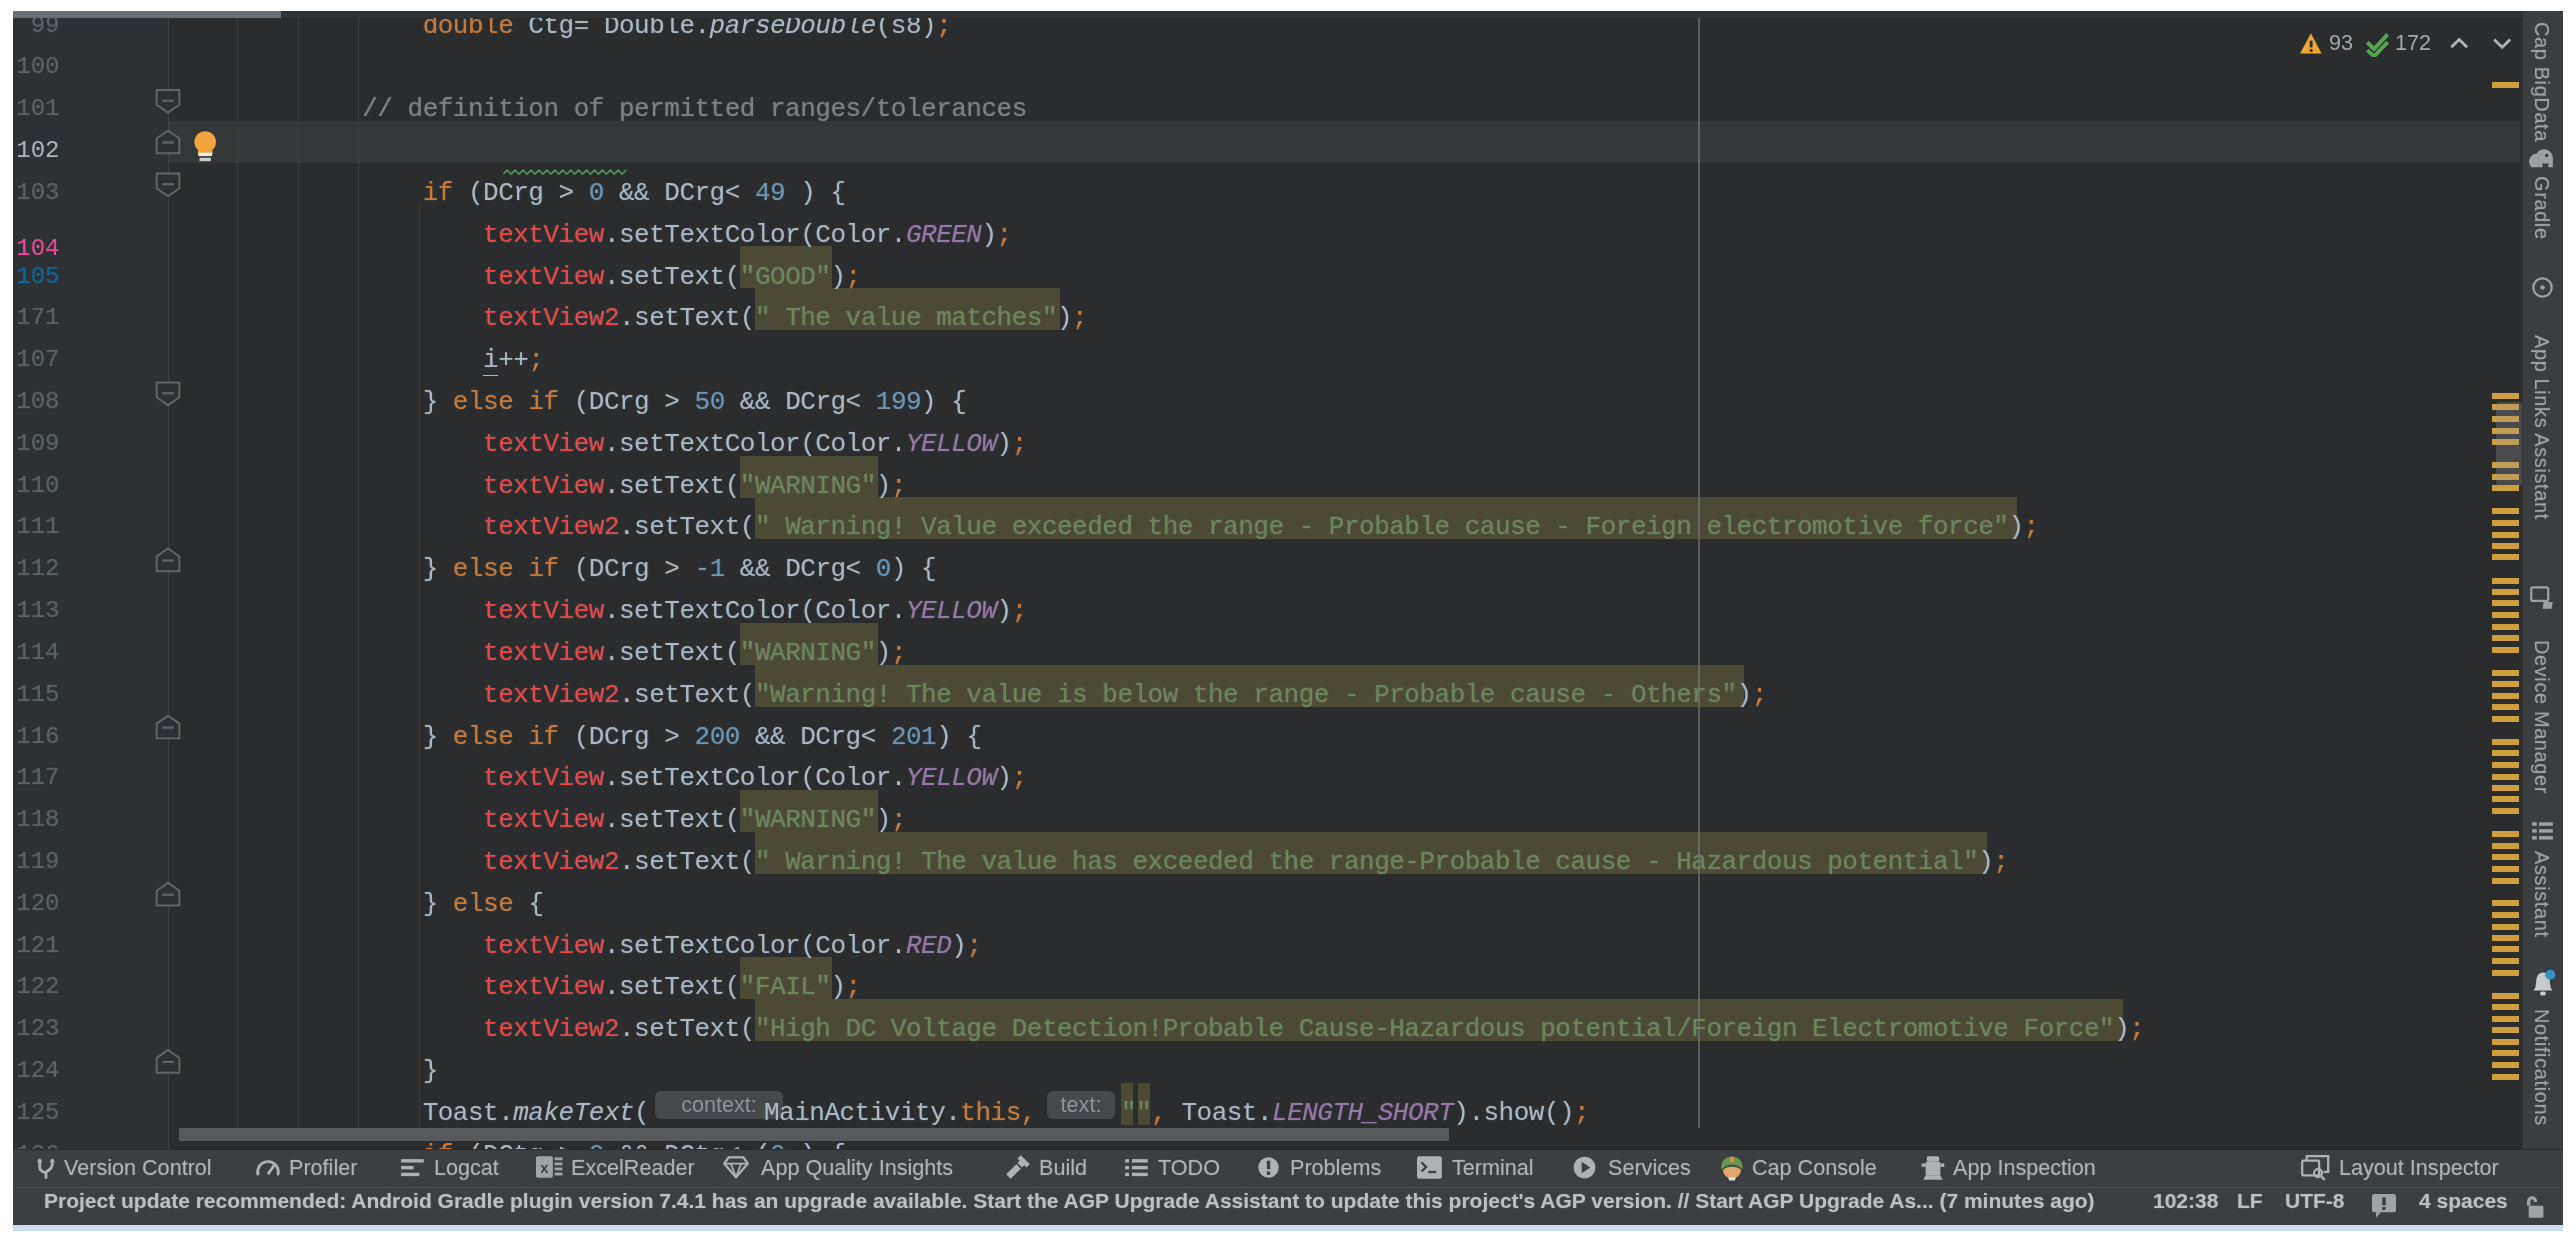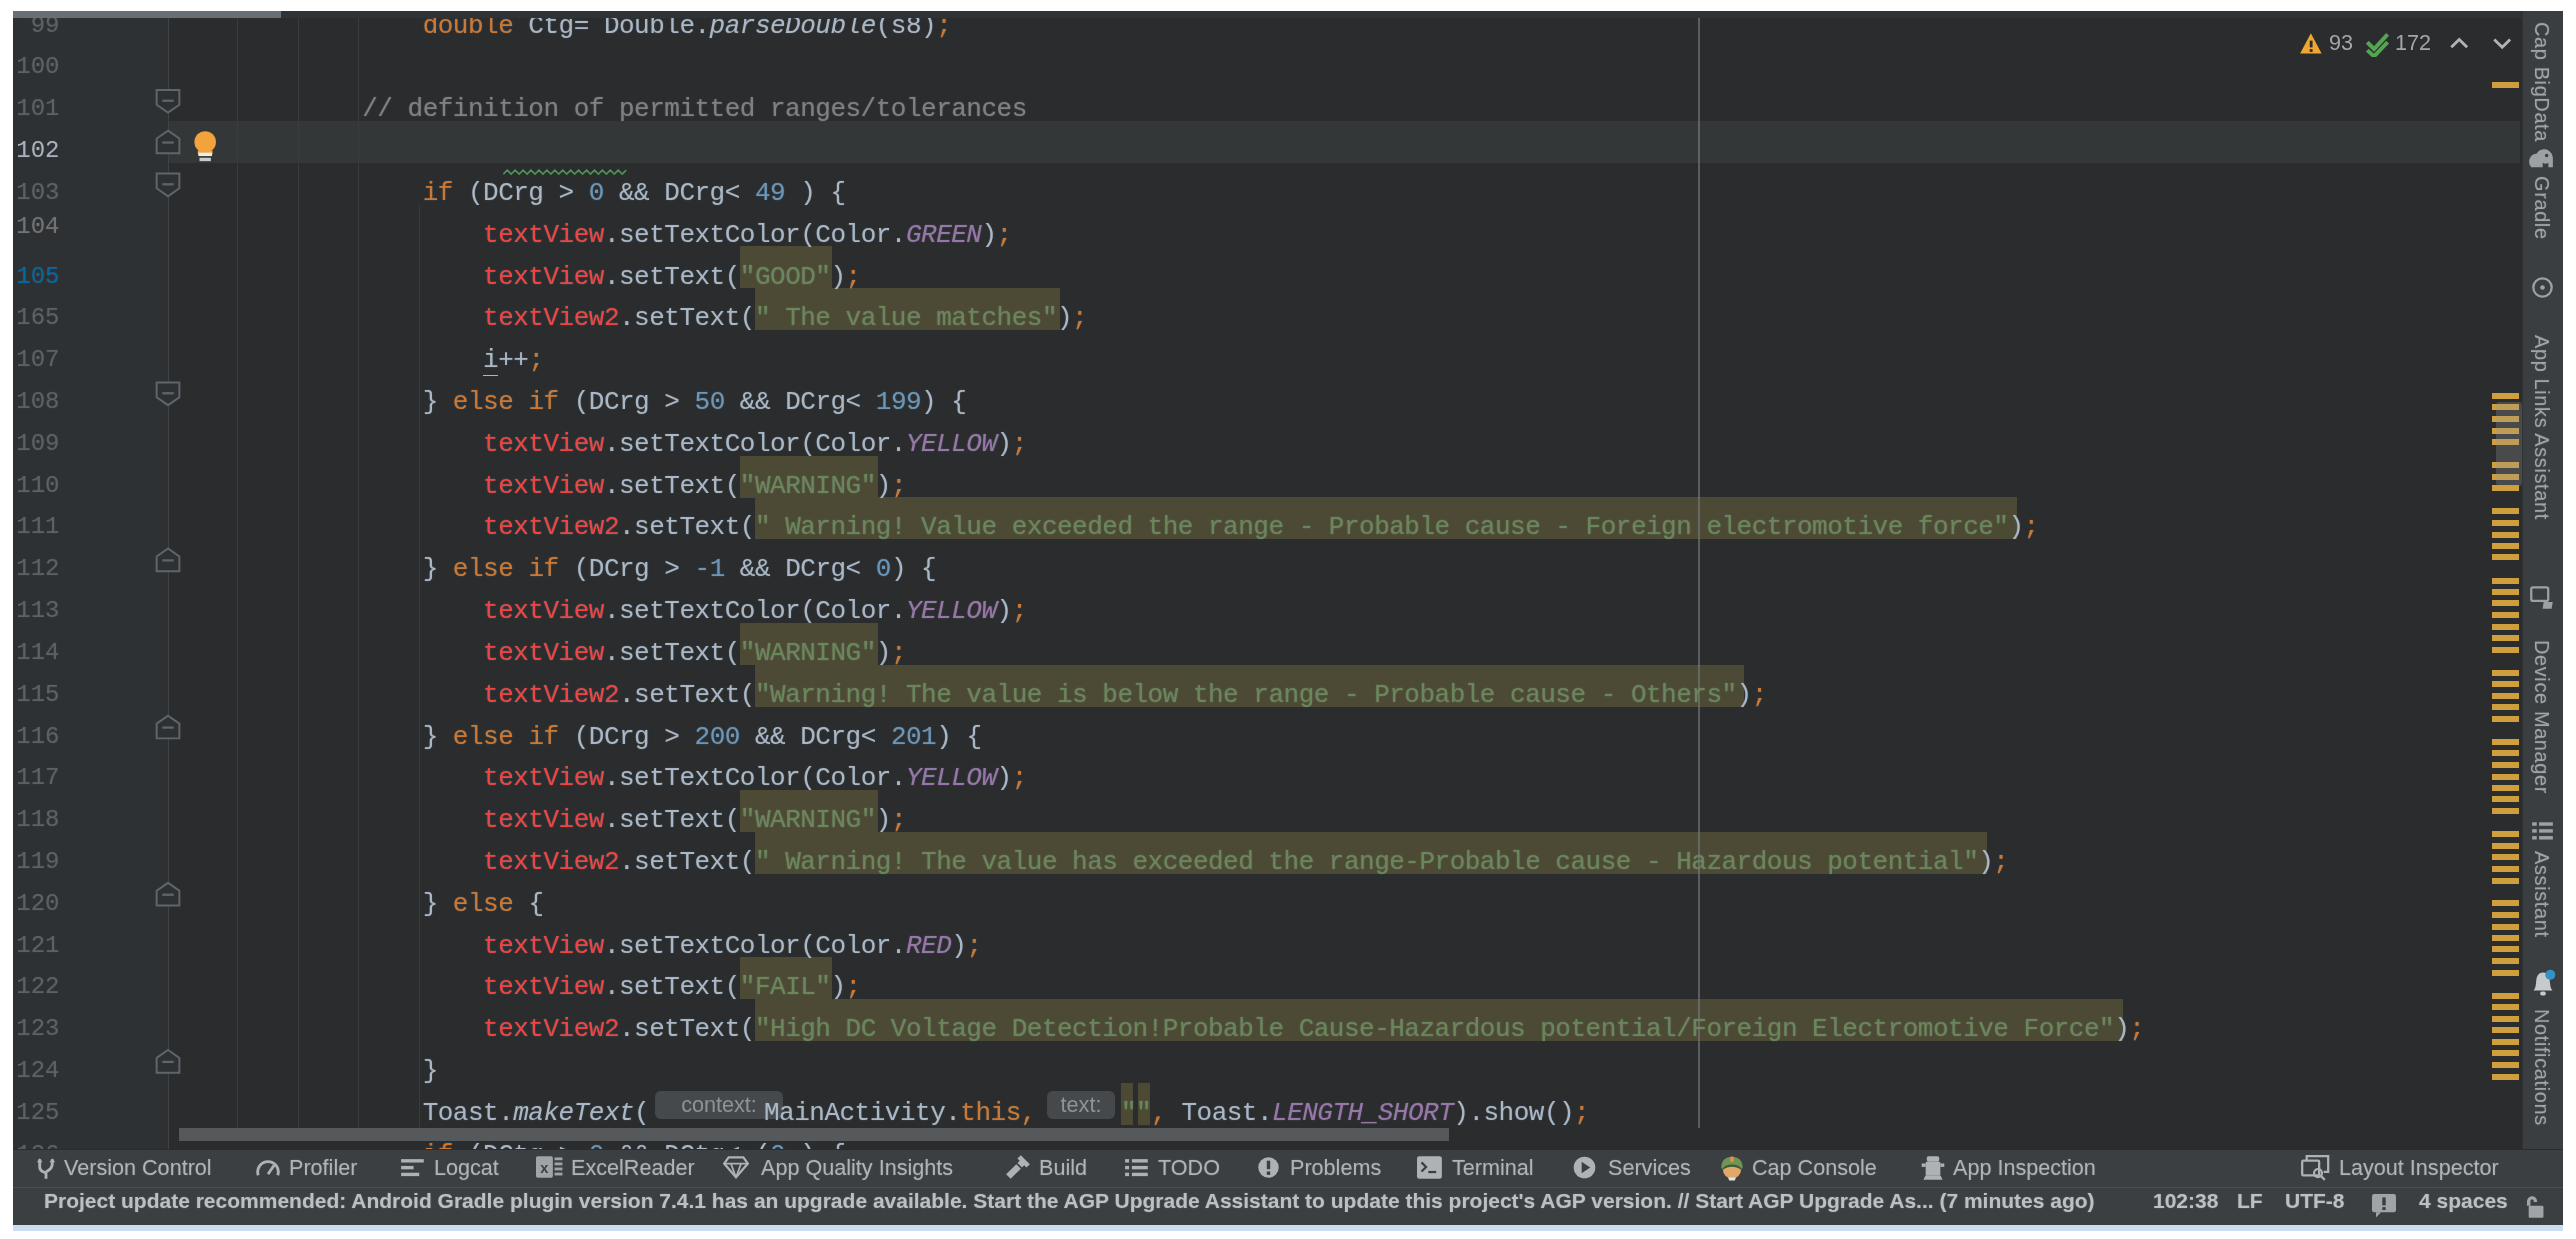--- a/index.html
+++ b/index.html
@@ -41,23 +41,23 @@
 <div class="box" style="left:740px;top:790px;width:138px"></div>
 <div class="box" style="left:755px;top:832px;width:1232px"></div>
 <div class="box" style="left:740px;top:957px;width:92px"></div>
 <div class="box" style="left:755px;top:999px;width:1368px"></div>
 <div class="abs" style="left:1698px;top:17.6px;width:1.7px;height:1110px;background:#747A7C;opacity:.65"></div>
 <div class="ln" style="top:4.6px;color:#5C6164">99</div>
 <div class="ln" style="top:46px;color:#5C6164">100</div>
 <div class="ln" style="top:88px;color:#5C6164">101</div>
 <div class="ln" style="top:130px;color:#A9B3BD">102</div>
 <div class="ln" style="top:172px;color:#5C6164">103</div>
-<div class="ln" style="top:206px;color:#737373">104</div>
+<div class="ln" style="top:228px;color:#ec4899">104</div>
 <div class="ln" style="top:256px;color:#0369a1">105</div>
-<div class="ln" style="top:297px;color:#5C6164">165</div>
+<div class="ln" style="top:297px;color:#5C6164">171</div>
 <div class="ln" style="top:339px;color:#5C6164">107</div>
 <div class="ln" style="top:381px;color:#5C6164">108</div>
 <div class="ln" style="top:423px;color:#5C6164">109</div>
 <div class="ln" style="top:465px;color:#5C6164">110</div>
 <div class="ln" style="top:506px;color:#5C6164">111</div>
 <div class="ln" style="top:548px;color:#5C6164">112</div>
 <div class="ln" style="top:590px;color:#5C6164">113</div>
 <div class="ln" style="top:632px;color:#5C6164">114</div>
 <div class="ln" style="top:674px;color:#5C6164">115</div>
 <div class="ln" style="top:716px;color:#5C6164">116</div>

